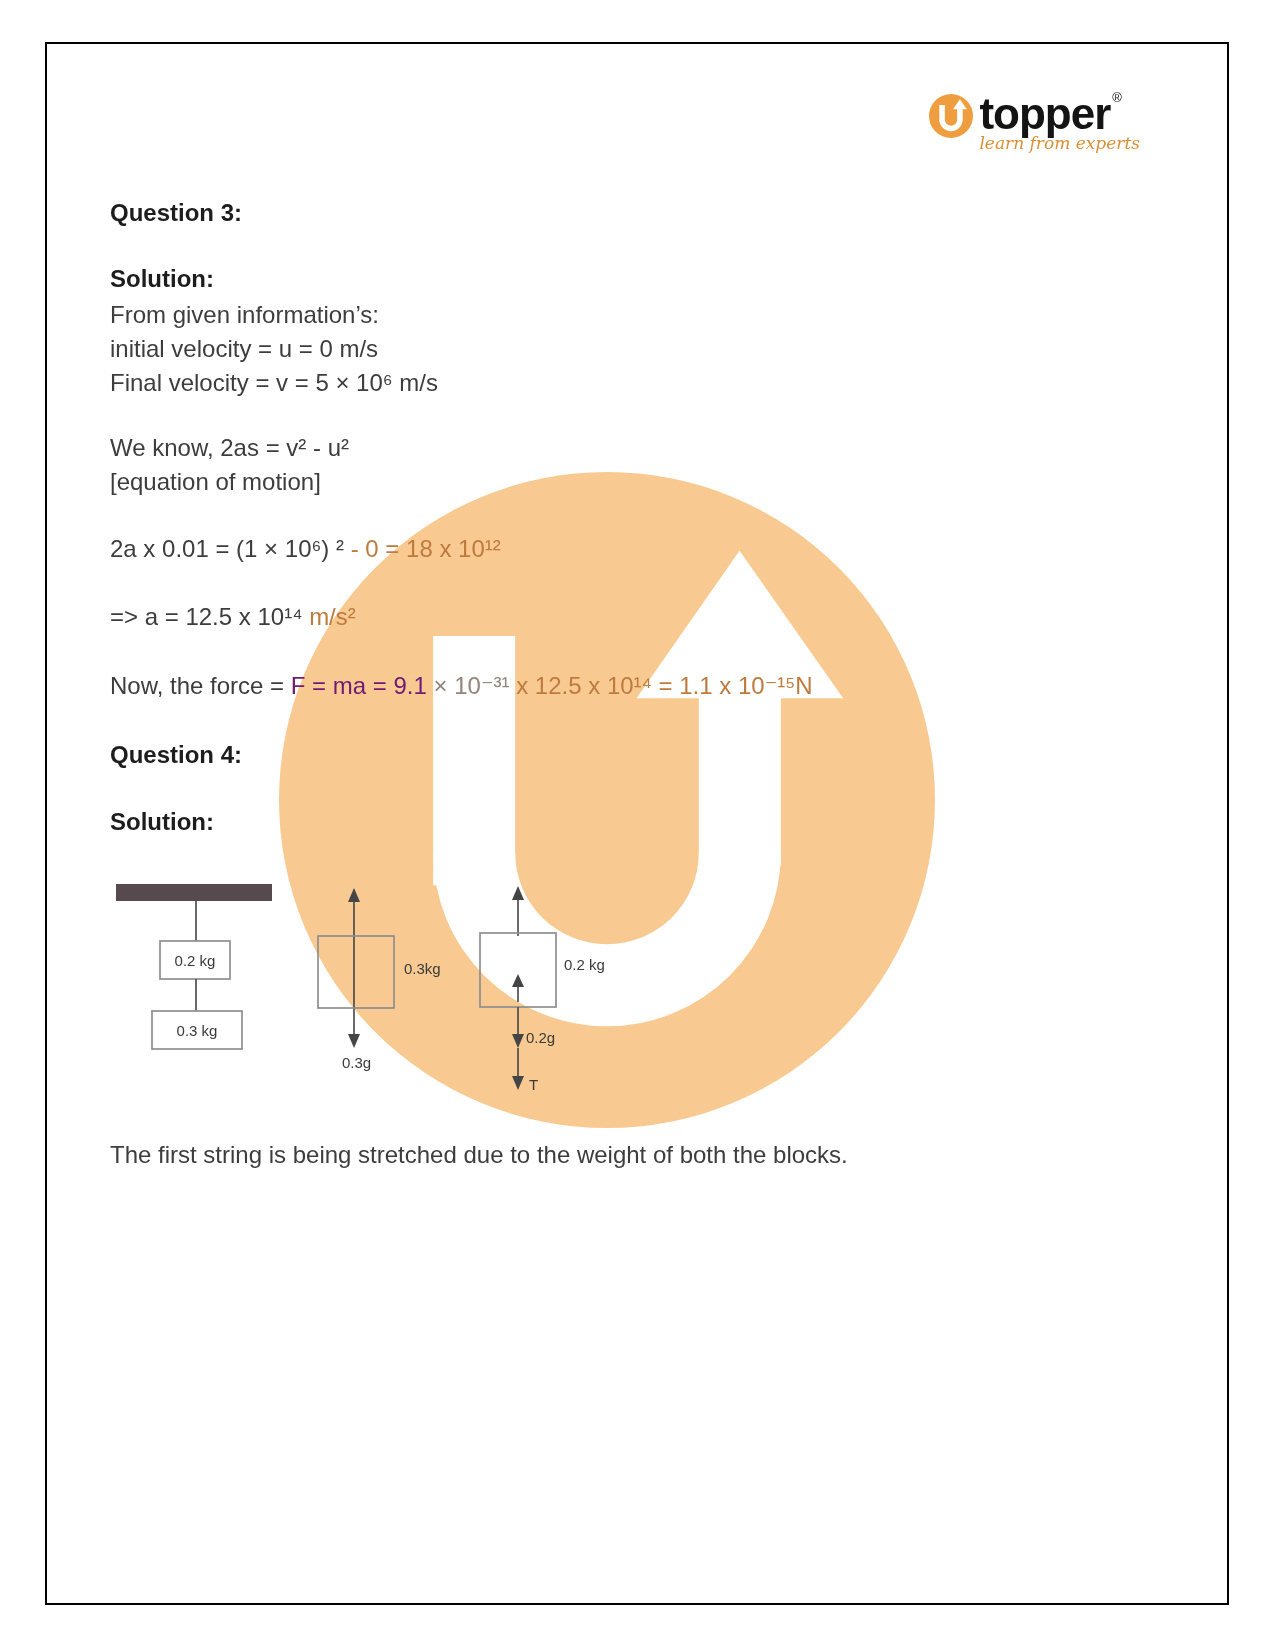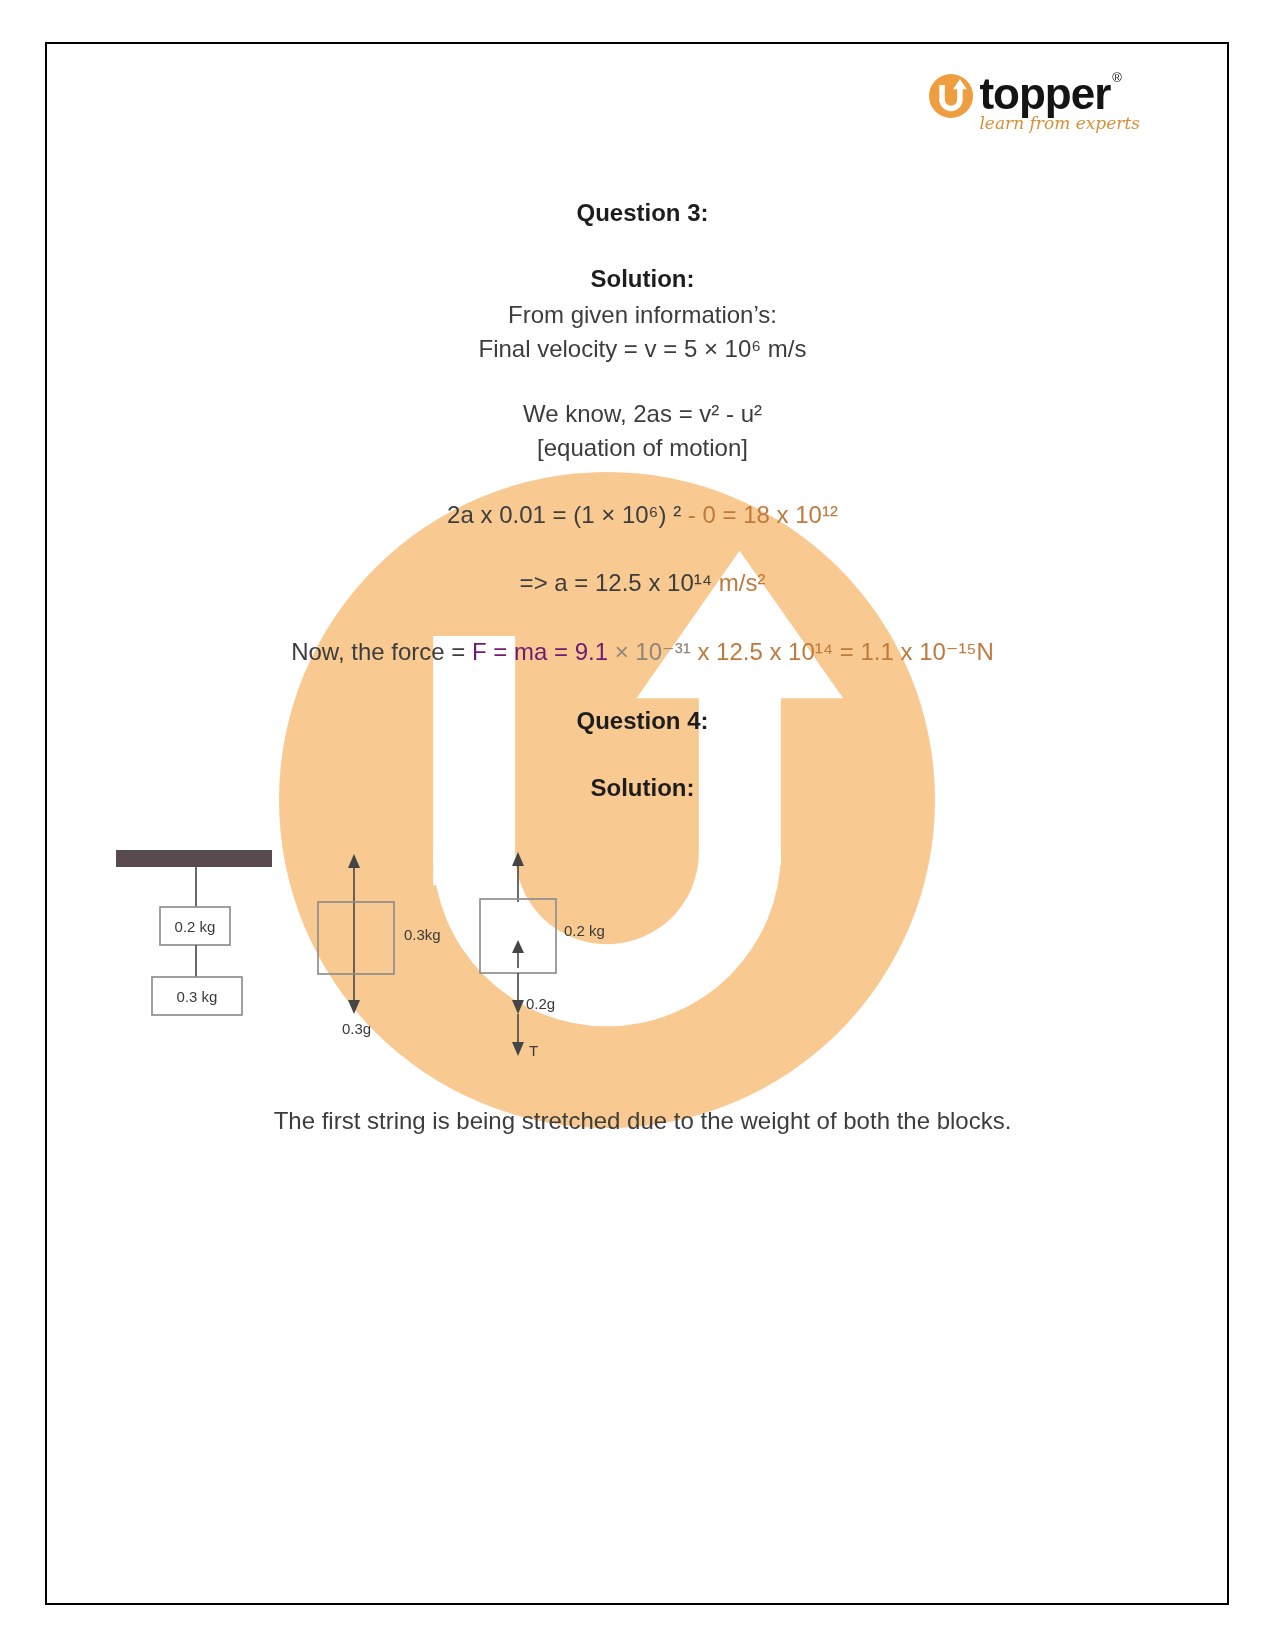--- a/index.html
+++ b/index.html
@@ -9,33 +9,33 @@
   }
   .page-border {
     position:absolute; inset:42px 46px 45px 45px;
     border:2px solid #000; pointer-events:none; z-index:3;
   }
   
   .watermark {
     position:absolute; left:279px; top:472px; width:656px; height:656px; z-index:0;
   }
   
-  .logo { position:absolute; top:72px; right:135px; display:flex; align-items:flex-start; gap:6px; z-index:2; }
+  .logo { position:absolute; top:92px; right:135px; display:flex; align-items:flex-start; gap:6px; z-index:2; }
   .logo-icon { display:block; margin-top:2px; }
   .brand-row { display:flex; align-items:flex-start; }
   .brand { font-size:44px; font-weight:700; color:#141414; letter-spacing:-1px; line-height:44px; }
   .reg { font-size:13px; color:#141414; margin-left:2px; margin-top:-2px; }
   .tagline { font-family:"DejaVu Serif",serif; font-style:italic; font-size:17px; color:#d89035; text-align:right; margin-top:-3px; }
   
   .content {
     position:absolute; left:110px; top:0; right:100px; z-index:1;
     color:#3d3d3d; font-size:24px; line-height:34px;
   }
   .hdg { font-weight:700; color:#1d1d1d; }
-  .line { margin:0;text-align:center; }
+  .line { margin:0; }
   .m2{margin-top:2px}.m25{margin-top:25px}.m31{margin-top:31px}.m32{margin-top:32px}
   .m33{margin-top:33px}.m34{margin-top:34px}.m35{margin-top:35px}.m39{margin-top:39px}
   .m196{margin-top:196px}
   
   .diagram { display:block; margin-left:2px; }
   .str { stroke:#454545; stroke-width:1.6; }
   .ah { fill:#454545; }
   .box { fill:none; stroke:#8f8f8f; stroke-width:1.7; }
   .dlabel { font-size:15px; fill:#3a3a3a; font-family:"Liberation Sans",sans-serif; }
 </style>
@@ -73,20 +73,21 @@
       </div>
       <div class="tagline">learn from experts</div>
     </div>
   </div>
 
   <div class="content">
     <p class="line hdg m196">Question 3:</p>
     <p class="line hdg m32">Solution:</p>
 
     <p class="line m2">From given information’s:</p>
+    <p class="line">initial velocity = u = 0 m/s</p>
     <p class="line">Final velocity = v = 5 × 10⁶ m/s</p>
 
     <p class="line m31">We know, 2as = v² - u²</p>
     <p class="line">[equation of motion]</p>
 
     <p class="line m33">
       <span>2a x 0.01 = (1 × 10⁶) ² </span><span class="tint" style="color: rgb(191, 122, 62);">- 0 = 18 x 10¹²</span>
     </p>
 
     <p class="line m34">

